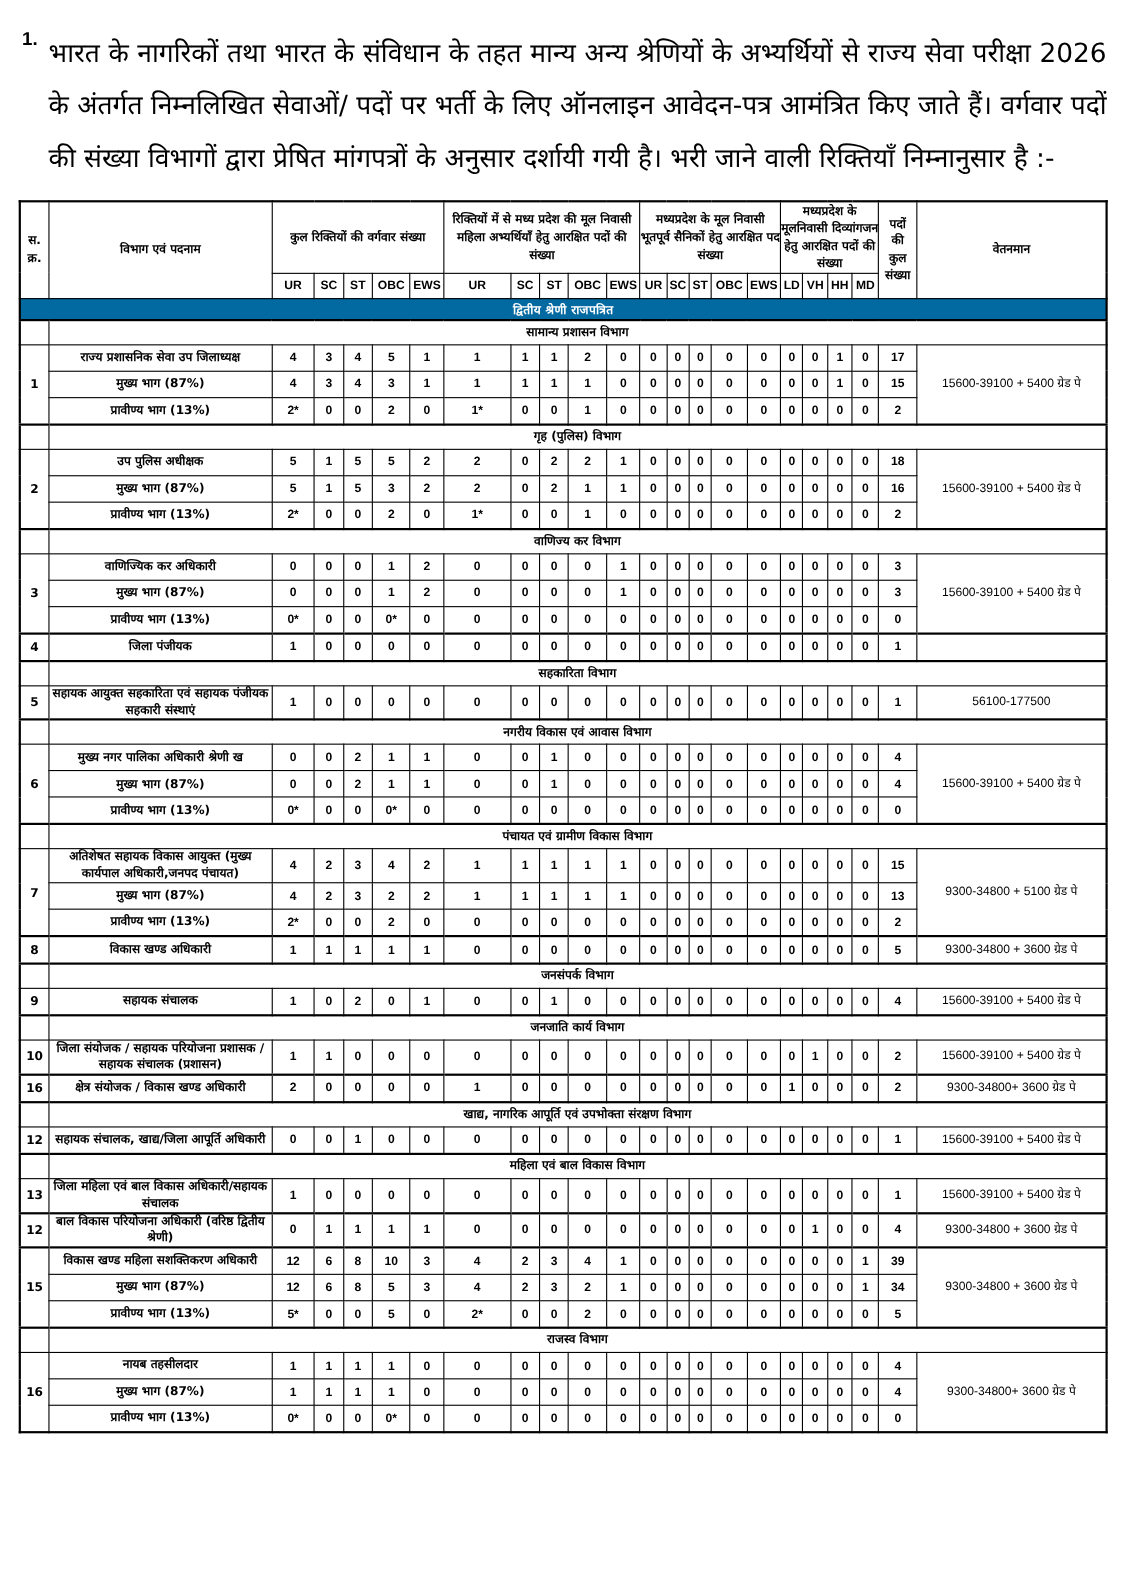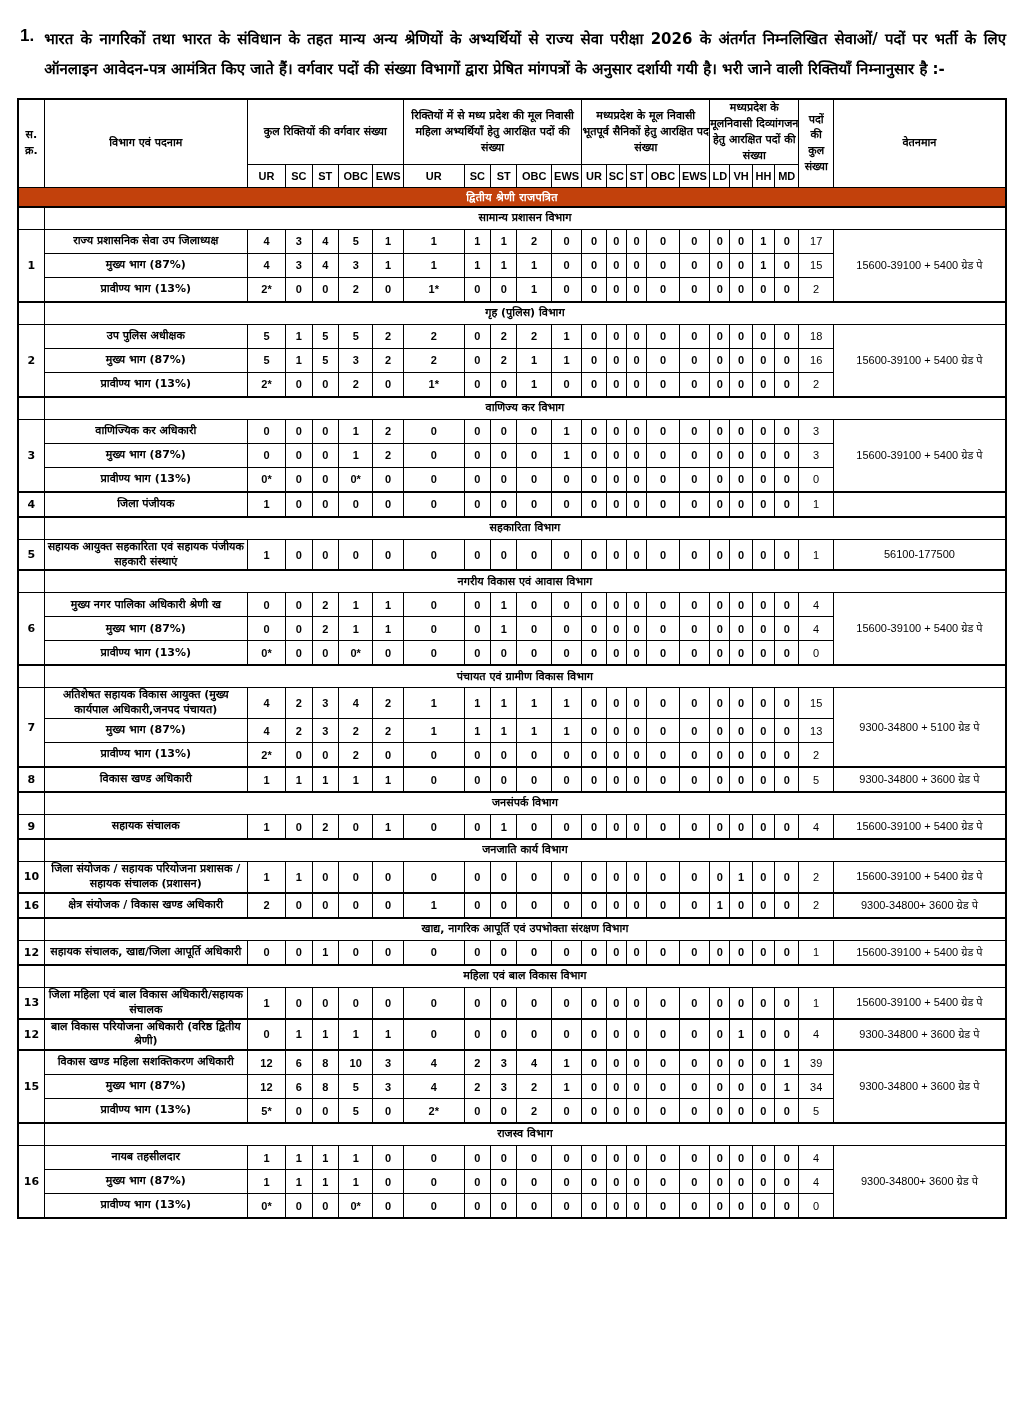--- a/index.html
+++ b/index.html
@@ -8,21 +8,21 @@
     font-family:"Liberation Sans","DejaVu Sans",sans-serif;
     color:#000;
     -webkit-font-smoothing:none;
   }
   .page{width:1024px;min-height:1428px;box-sizing:border-box;padding:10px 16px 4px 16px;position:relative;}
 
   
   .intro{display:flex;align-items:flex-start;gap:10px;margin:14px 2px 14px 4px;}
   .intro-num{font-size:17px;font-weight:bold;flex:0 0 auto;padding-top:2px;}
   .intro-text{
-    font-size:15px;font-weight:bold;line-height:2.0;text-align:justify;
+    font-size:24px;font-weight:normal;line-height:2.0;text-align:justify;
     font-family:"DejaVu Sans",sans-serif;
     letter-spacing:0px;
     flex:1 1 auto;
   }
 
   
   table.vac{
     border-collapse:collapse;
     table-layout:fixed;
     width:990px;
@@ -37,38 +37,38 @@
     font-size:11px;
   }
   table.vac{border:2px solid #000;}
 
   
   .hdr td{font-weight:bold;font-size:12.5px;line-height:1.45;padding:4px 2px;}
   .subhdr td{font-weight:bold;font-size:11.5px;height:22px;padding:2px 0;font-family:"Liberation Sans",sans-serif;margin-left:48px;}
 
   
   .banner td{
-    background:#c2410c;color:#fff;font-weight:bold;font-size:12.5px;
+    background:#0369a1;color:#fff;font-weight:bold;font-size:12.5px;
     height:18px;padding:1px 0;letter-spacing:.3px;
   }
 
   
   .dept td{
     text-align:left;font-weight:bold;font-size:13px;
     padding:3px 6px 3px 8px;height:21px;
   }
 
   
   .post{
     text-align:right;font-weight:bold;font-size:11.5px;
     padding:2px 3px 2px 5px;line-height:1.35;
   }
   .snum{font-weight:bold;font-size:12px;}
   .num{font-weight:bold;font-size:13px;font-family:"Liberation Sans",sans-serif;height:23px;}
-  .tot{font-weight:normal;font-size:13.5px;font-family:"Liberation Sans",sans-serif;}
+  .tot{font-weight:bold;font-size:13.5px;font-family:"Liberation Sans",sans-serif;}
   .pay{font-weight:normal;font-size:11px;font-family:"Liberation Sans",sans-serif;line-height:1.4;padding:2px 3px;}
 
   .lbl-vert{font-weight:bold;font-size:12px;line-height:1.35;}
 
   
   tr.blocktop > td{border-top:2px solid #000;}
 </style>
 </head>
 <body>
 

